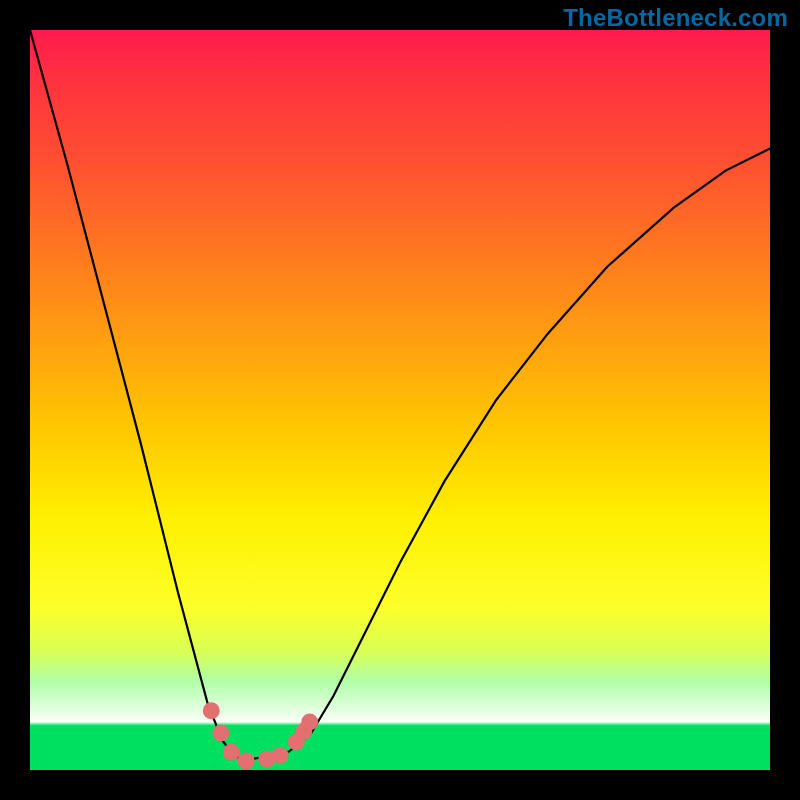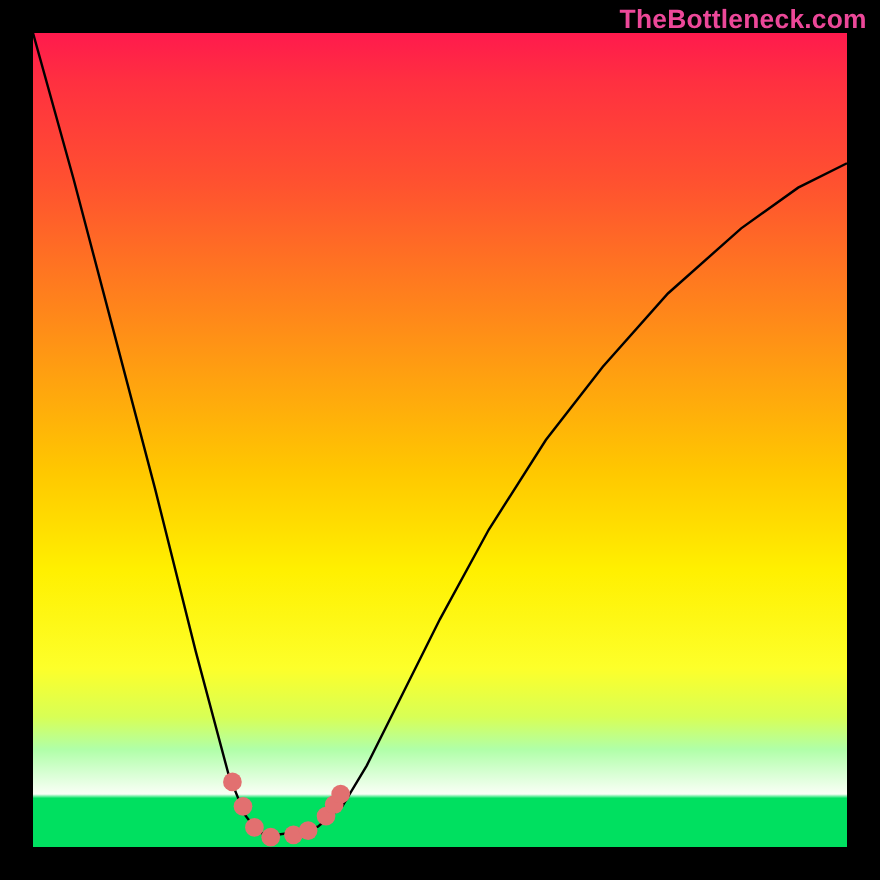--- a/index.html
+++ b/index.html
@@ -42,21 +42,21 @@
       #00e060 100%
     );
   }
   .watermark {
     position: absolute;
     top: 4px;
     right: 12px;
     font-family: Arial, Helvetica, sans-serif;
     font-size: 24px;
     font-weight: 600;
-    color: #ec4899;
+    color: #0369a1;
     letter-spacing: 0.2px;
   }
   svg.overlay {
     position: absolute;
     left: 0;
     top: 0;
     width: 740px;
     height: 740px;
   }
 </style>

